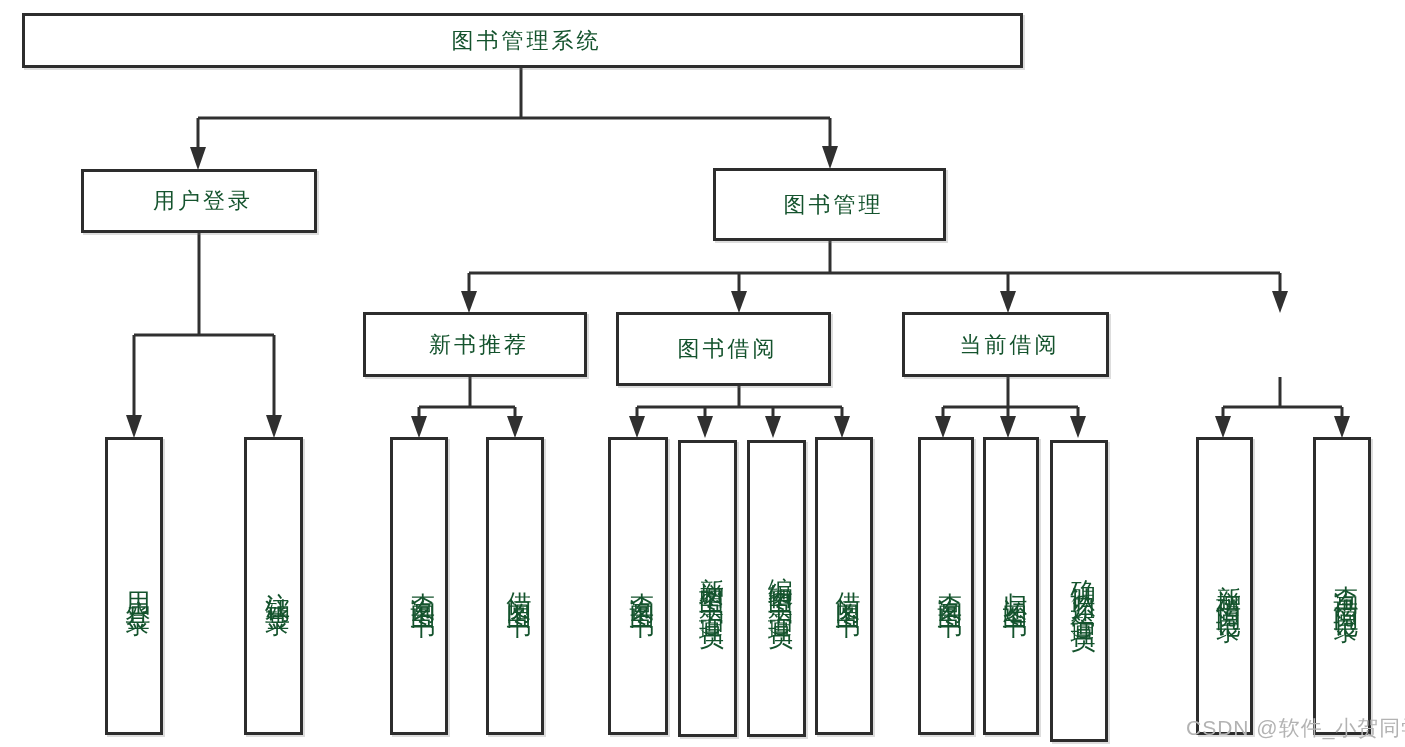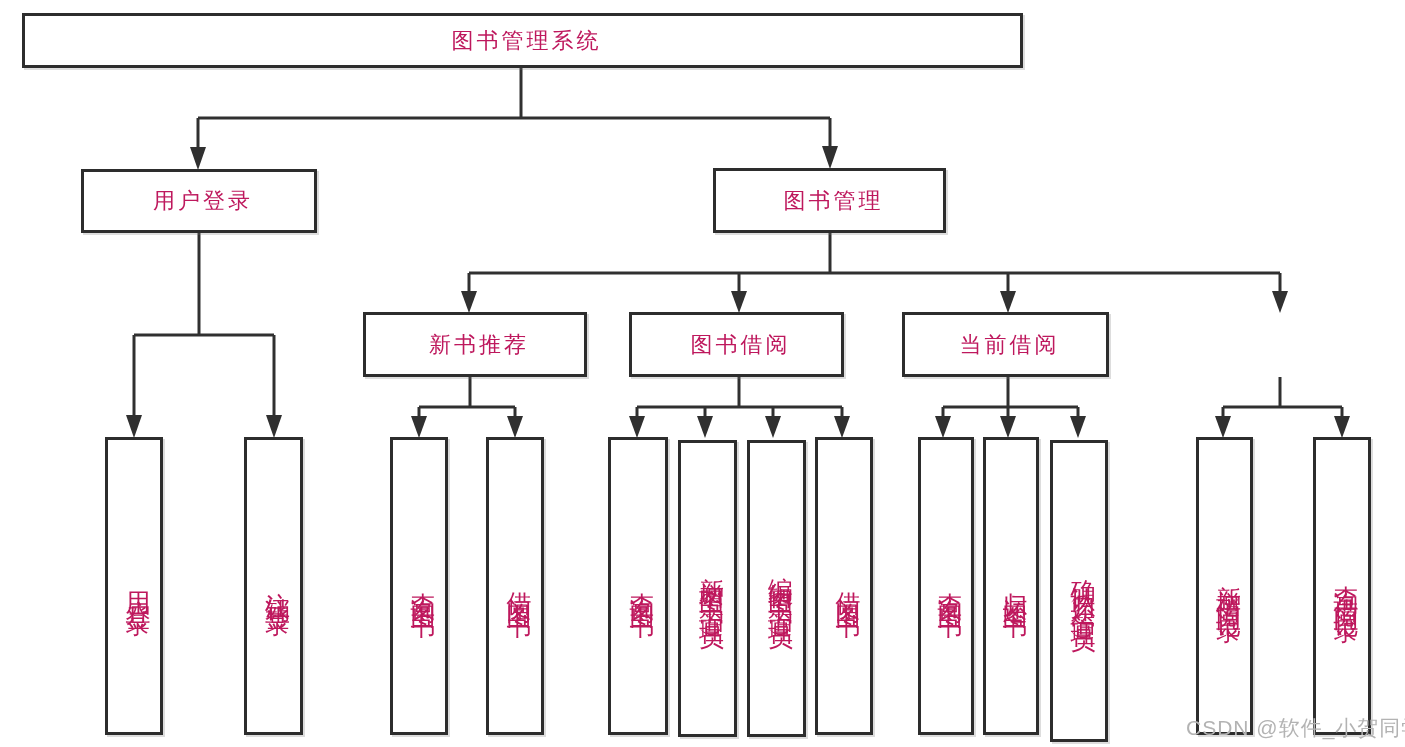--- a/index.html
+++ b/index.html
@@ -9,21 +9,21 @@
     background:#ffffff;
     font-family:"Liberation Sans","DejaVu Sans",sans-serif;
     overflow:hidden;
   }
   #connectors{position:absolute;left:0;top:0;}
   .box{
     position:absolute;
     box-sizing:border-box;
     border:3px solid #2d2d2d;
     background:#ffffff;
-    color:#be185d;
+    color:#14532d;
     display:flex;align-items:center;justify-content:center;
     box-shadow:2px 2px 0 rgba(120,120,120,0.25);
     padding-left:8px;
   }
   .h-node{
     font-size:22px;
     letter-spacing:3px;
     text-align:center;
     white-space:nowrap;
   }
@@ -115,28 +115,28 @@
     </g>
   </svg>
 
   <div class="box h-node" style="left:22px;top:13px;width:1001px;height:55px">
     <span>图书管理系统</span>
   </div>
 
   <div class="box h-node" style="left:81px;top:169px;width:236px;height:64px">
     <span>用户登录</span>
   </div>
-  <div class="box h-node" style="left:713px;top:168px;width:233px;height:65px">
+  <div class="box h-node" style="left:713px;top:168px;width:233px;height:73px">
     <span>图书管理</span>
   </div>
 
   <div class="box h-node" style="left:363px;top:312px;width:224px;height:65px">
     <span>新书推荐</span>
   </div>
-  <div class="box h-node" style="left:629px;top:312px;width:215px;height:65px">
+  <div class="box h-node" style="left:616px;top:312px;width:215px;height:74px">
     <span>图书借阅</span>
   </div>
   <div class="box h-node" style="left:902px;top:312px;width:207px;height:65px">
     <span>当前借阅</span>
   </div>
 
   <div class="box v-node" style="left:105px;top:437px;width:58px;height:298px">
     <span>用户登录</span>
   </div>
   <div class="box v-node" style="left:244px;top:437px;width:59px;height:298px">

